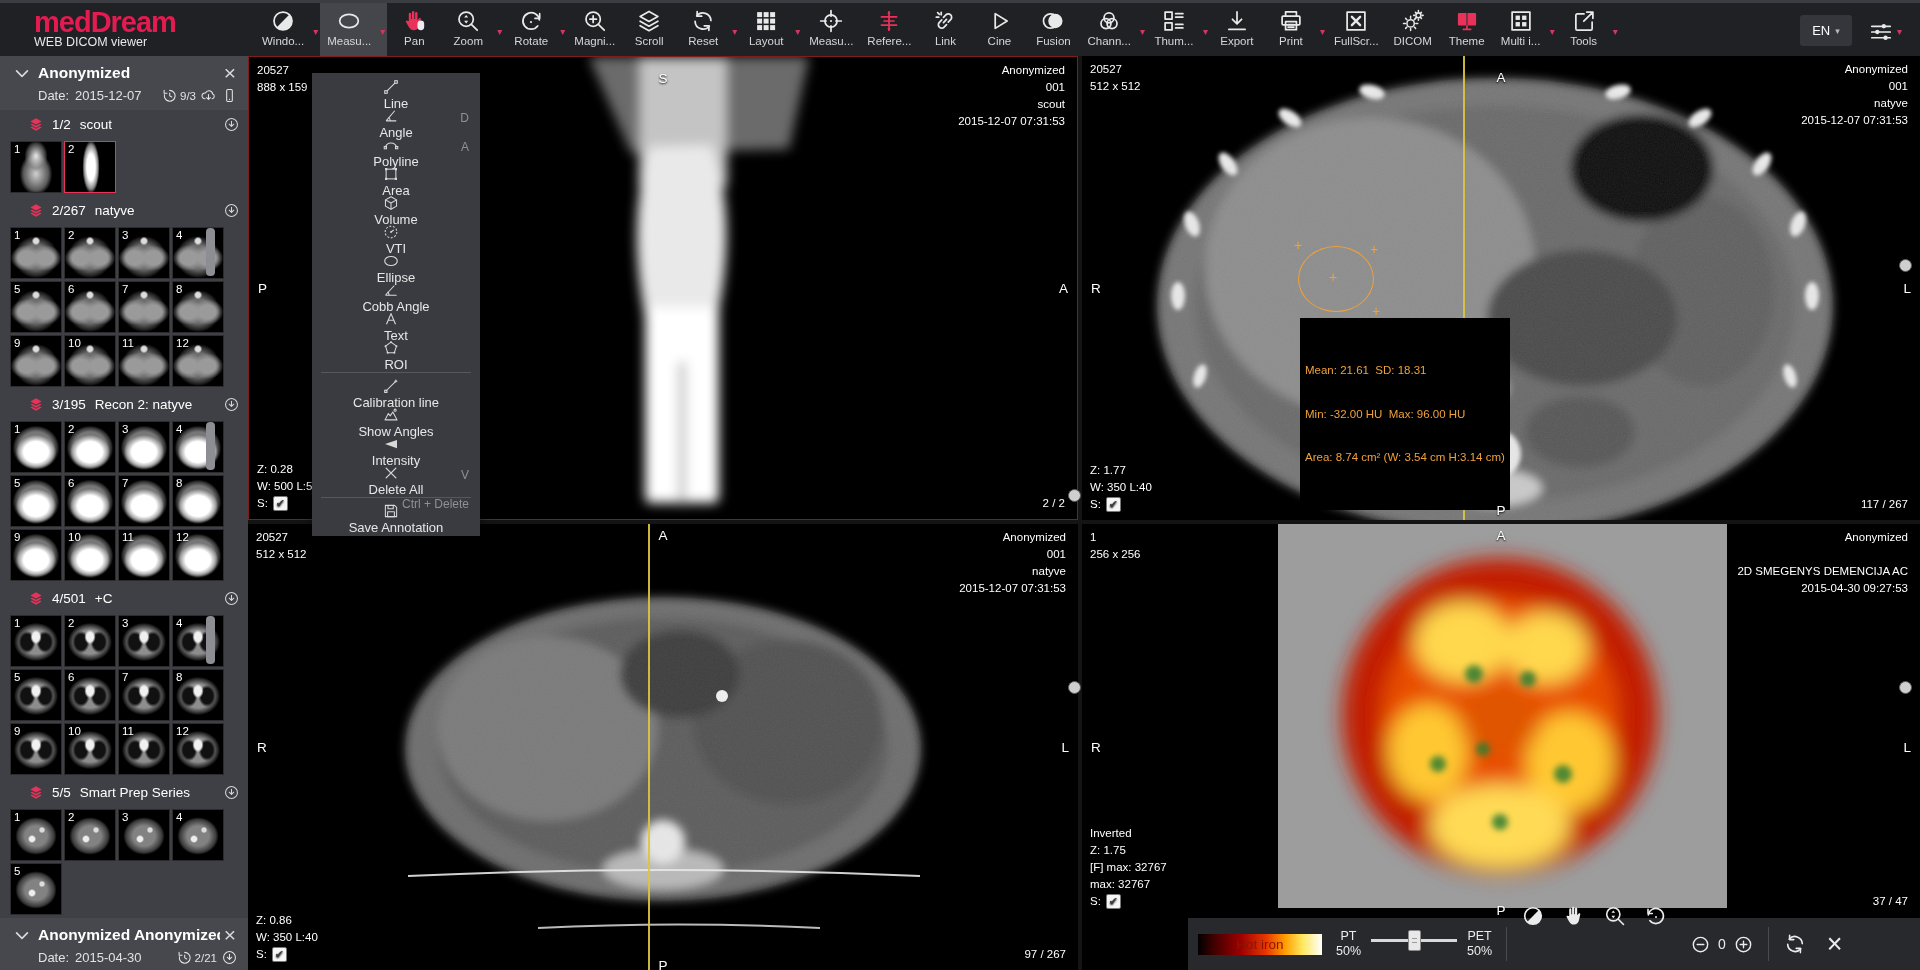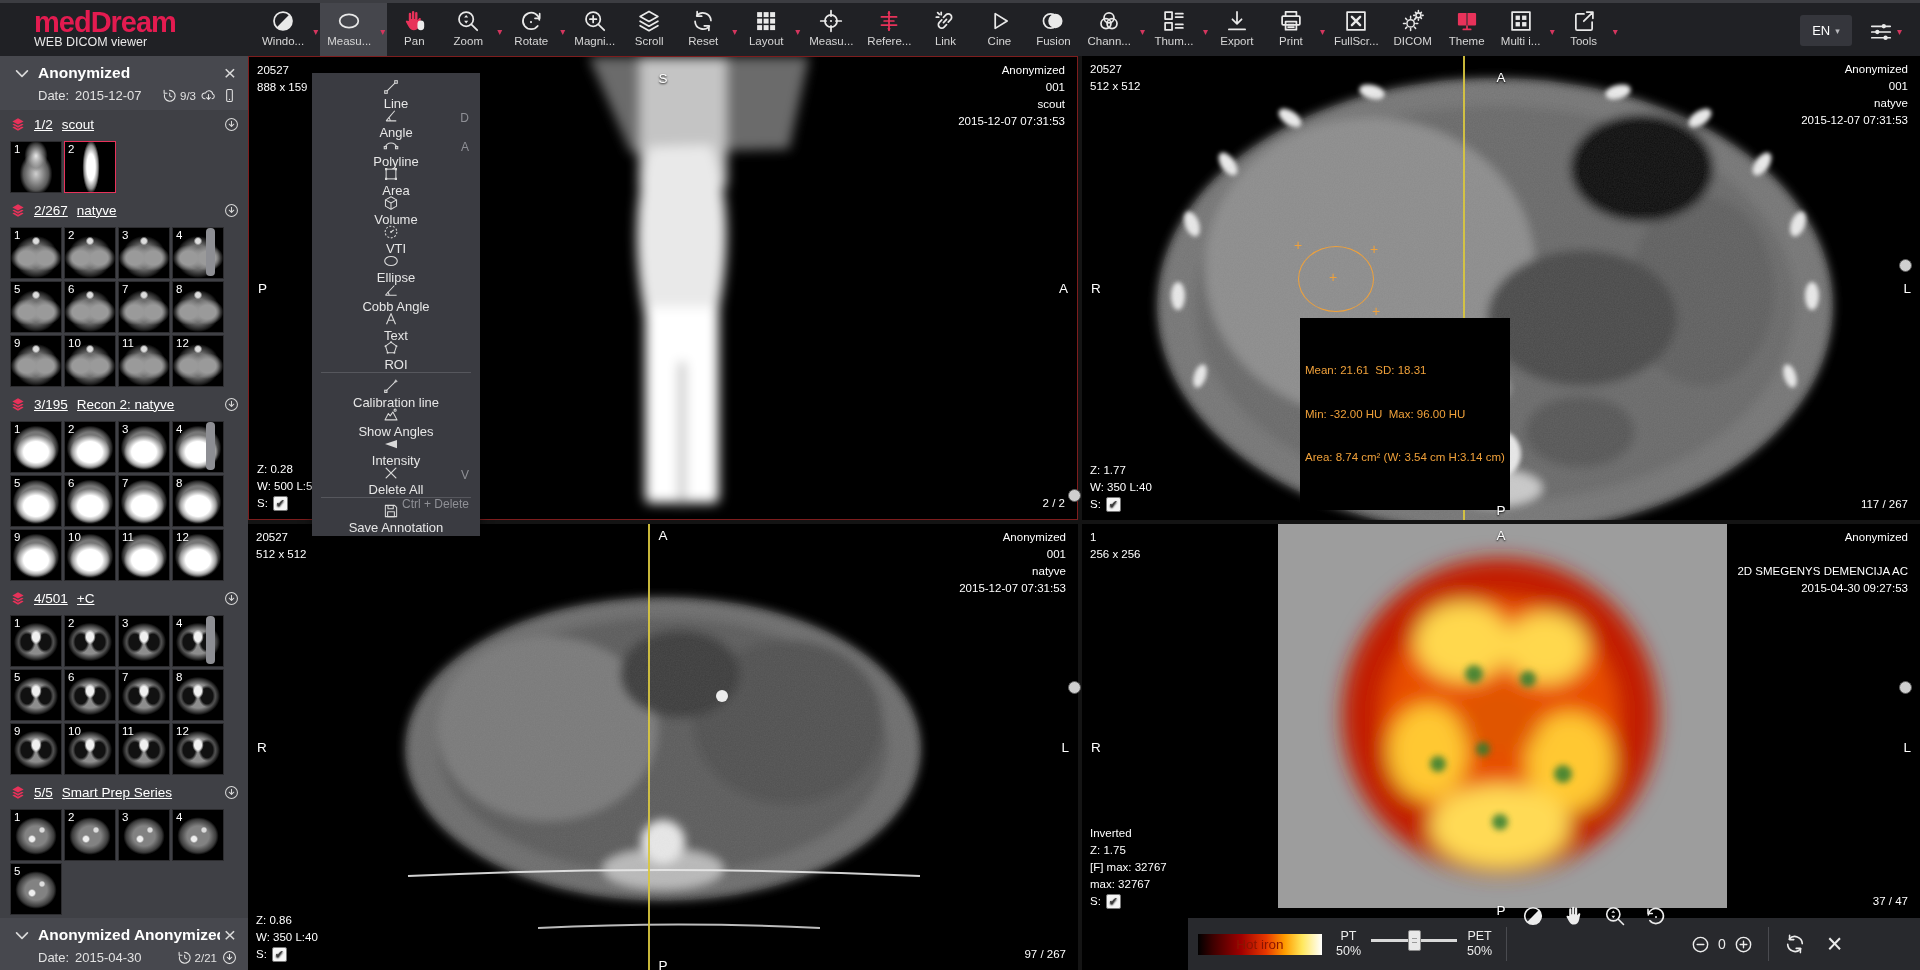--- a/index.html
+++ b/index.html
@@ -28,21 +28,21 @@
   .st-header{background:#47484e;padding:7px 8px 6px 8px;}
   .st-row1{display:flex;align-items:center;}
   .st-chev{width:20px;height:20px;color:#d9d9d9;margin:0 4px;}
   .st-title{flex:1;color:#fff;font-size:15.5px;font-weight:bold;margin-left:2px;white-space:nowrap;overflow:hidden;}
   .st-close{color:#d9d9d9;font-size:21px;line-height:18px;padding:0 4px;cursor:pointer;}
   .st-row2{display:flex;align-items:center;margin:4px 2px 0 30px;color:#e2e2e2;font-size:13px;}
   .st-date{flex:1;white-space:nowrap;}
   .st-micons{display:flex;align-items:center;gap:4px;}
   .st-micons .ic{width:17px;height:17px;color:#e2e2e2;}
   .st-count{font-size:11.5px;color:#e2e2e2;margin-left:-2px;}
-  .series-row{height:28px;display:flex;align-items:center;padding:0 8px 0 10px;color:#fff;text-decoration:underline;}
+  .series-row{height:28px;display:flex;align-items:center;padding:0 8px 0 28px;color:#fff;}
   .series-row .ic.layers{width:16px;height:16px;color:#e8325a;}
   .ser-num{font-size:13.5px;margin-left:8px;}
   .ser-name{font-size:13.5px;margin-left:9px;flex:1;white-space:nowrap;overflow:hidden;}
   .series-row .ic.dl{width:17px;height:17px;color:#d6d6d6;}
   .thumbs{position:relative;padding:3px 0 3px 10px;display:flex;flex-wrap:wrap;gap:2px;width:216px;}
   .thumb{position:relative;width:52px;height:52px;background:#000;border:1px solid #2c2c2f;box-sizing:border-box;cursor:pointer;}
   .thumb.sel{border:1px solid #e8325a;}
   .thumb .tn{position:absolute;left:3px;top:1px;color:#fff;font-size:11.5px;text-shadow:0 0 2px #000;}
   .sb{position:absolute;right:11px;top:4px;width:9px;height:48px;background:#8d8e93;border-radius:4px;}
   .k-scout1{background:radial-gradient(ellipse 30% 40% at 50% 28%,#e8e8e8,rgba(130,130,130,.5) 60%,transparent 78%),radial-gradient(ellipse 40% 52% at 50% 64%,#cfcfcf,#5a5a5a 62%,transparent 82%),#000;}

